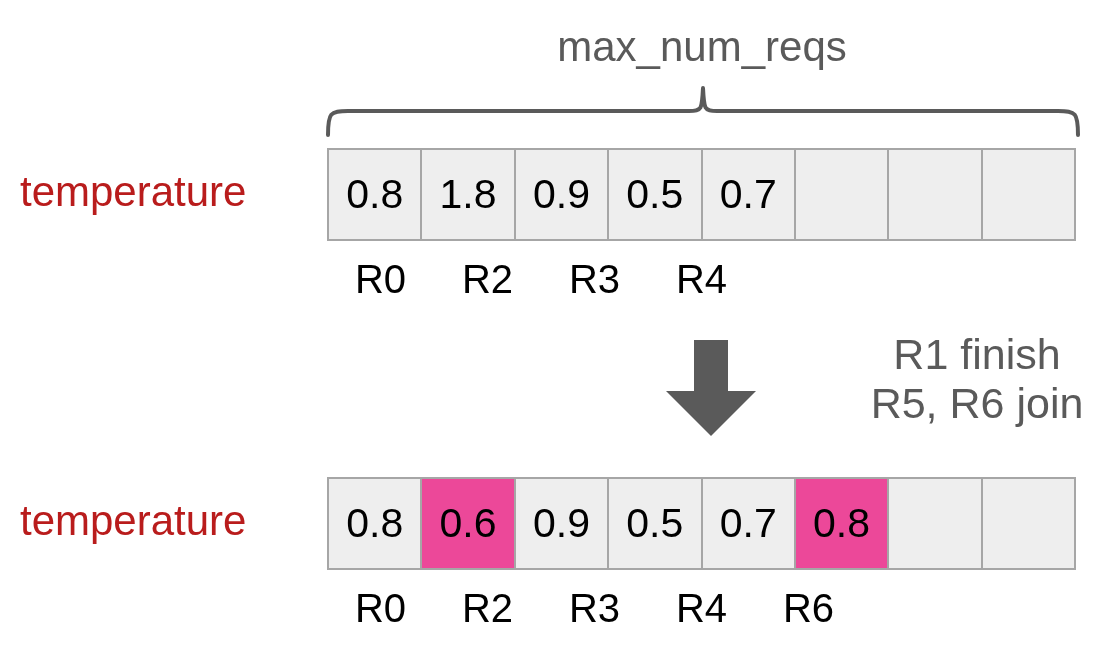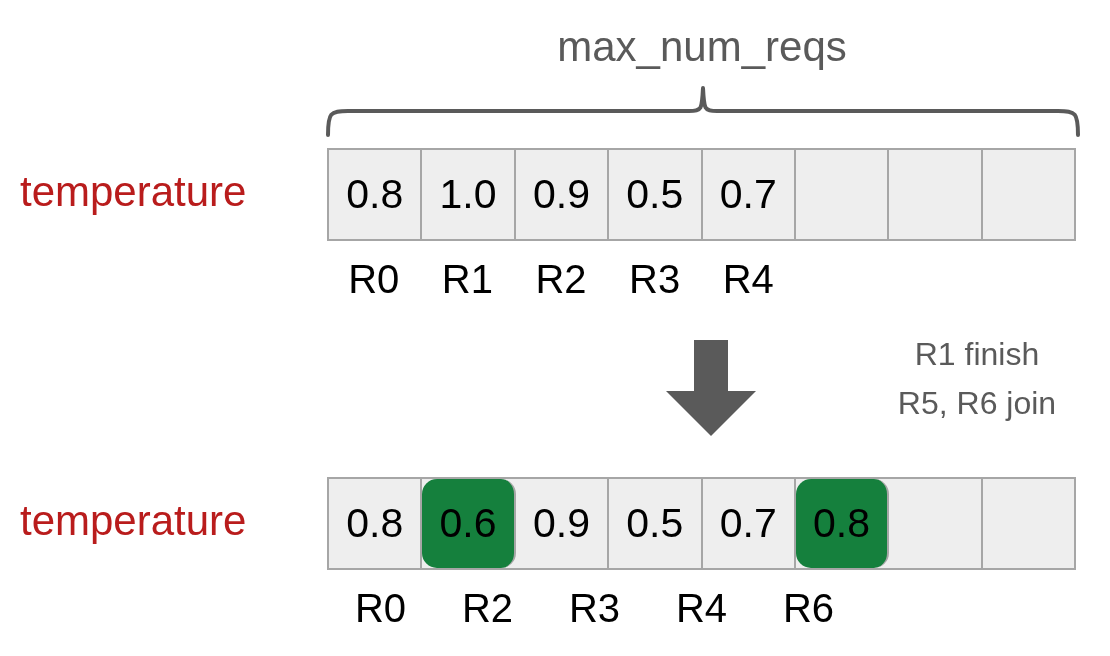--- a/index.html
+++ b/index.html
@@ -72,21 +72,21 @@
     box-sizing: border-box;
     background: #eeeeee;
     display: flex;
     align-items: center;
     justify-content: center;
     font-size: 41px;
     color: #000000;
     line-height: 1;
   }
   .cell:last-child { border-right: none; }
-  .cell.hl { background: #15803d; border-radius: 15px; }
+  .cell.hl { background: #ec4899; }
 
   
   .rids {
     position: absolute;
     left: 327px;
     display: flex;
     width: 749px;
     justify-content: center;
   }
   .rids.top { top: 255px; }
@@ -110,21 +110,21 @@
   }
   .arrow svg { display: block; }
 
   
   .note {
     position: absolute;
     left: 852px;
     top: 330px;
     width: 250px;
     text-align: center;
-    font-size: 32px;
+    font-size: 43px;
     line-height: 49px;
     color: #5a5a5a;
     white-space: nowrap;
   }
 </style>
 </head>
 <body>
 
 <div id="canvas">
 
@@ -134,32 +134,31 @@
     <svg width="766" height="60" viewBox="0 0 766 60" fill="none" xmlns="http://www.w3.org/2000/svg">
       <path d="M8 53 C8 31, 10 29, 28 29 L369 29 C382 29, 382 27, 383 6
                C384 27, 384 29, 397 29 L738 29 C756 29, 758 31, 758 53" stroke="#5a5a5a" stroke-width="4" fill="none" stroke-linecap="round" stroke-linejoin="round"></path>
     </svg>
   </div>
 
   <div class="row-label top">temperature</div>
 
   <div class="cells top" id="cells-before">
       <div class="cell">0.8</div>
-      <div class="cell">1.0</div>
+      <div class="cell">1.8</div>
       <div class="cell">0.9</div>
       <div class="cell">0.5</div>
       <div class="cell">0.7</div>
       <div class="cell"></div>
       <div class="cell"></div>
       <div class="cell"></div>
     </div>
 
   <div class="rids top" id="rids-before">
       <div class="rid">R0</div>
-      <div class="rid">R1</div>
       <div class="rid">R2</div>
       <div class="rid">R3</div>
       <div class="rid">R4</div>
       <div class="rid blank"></div>
       <div class="rid blank"></div>
       <div class="rid blank"></div>
     </div>
 
   <div class="arrow">
     <svg width="94" height="97" viewBox="0 0 94 97" xmlns="http://www.w3.org/2000/svg">

